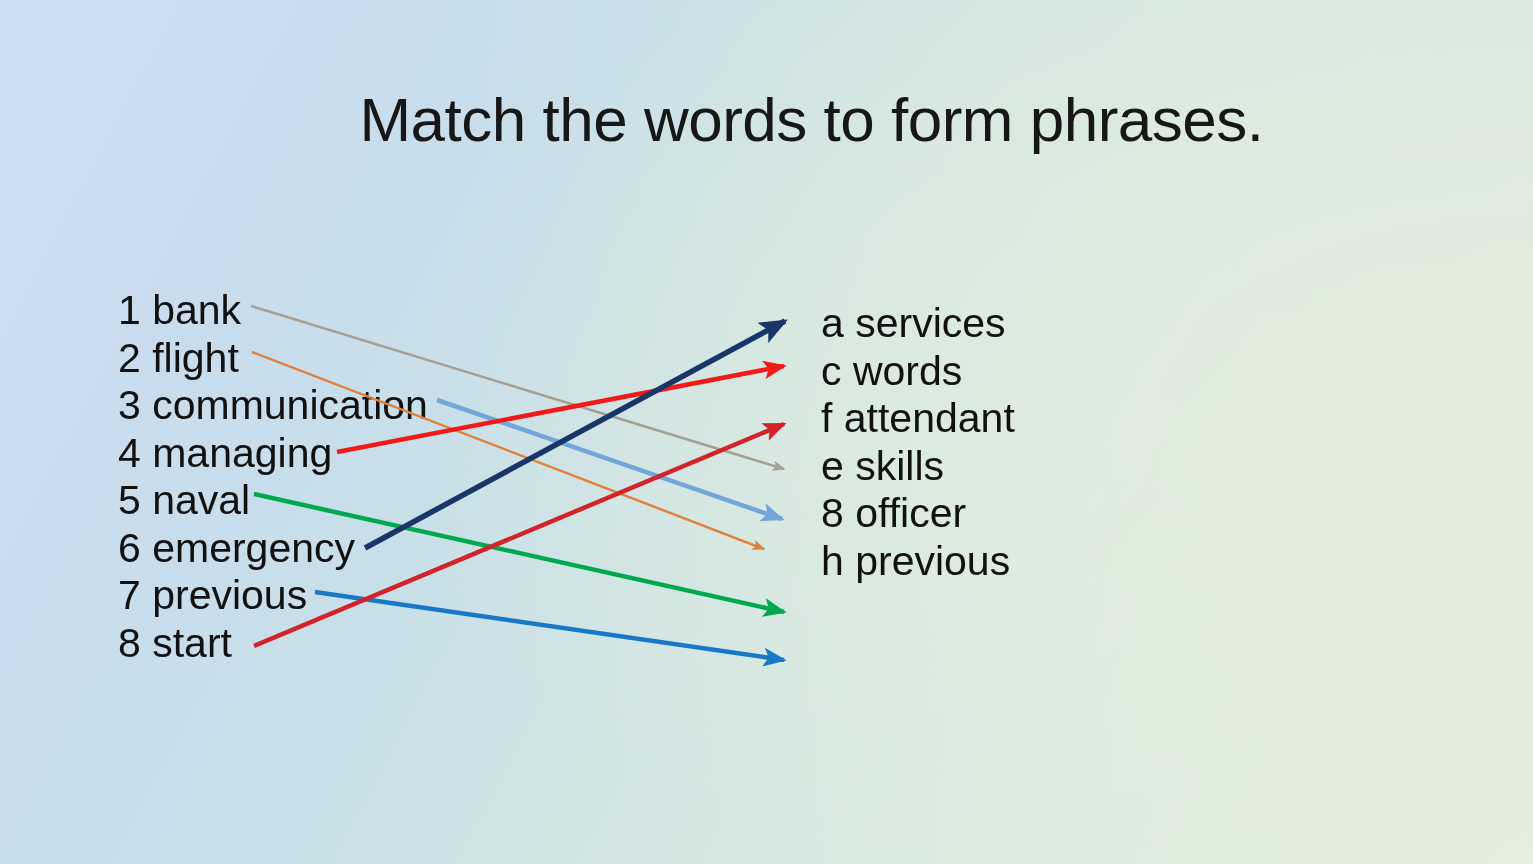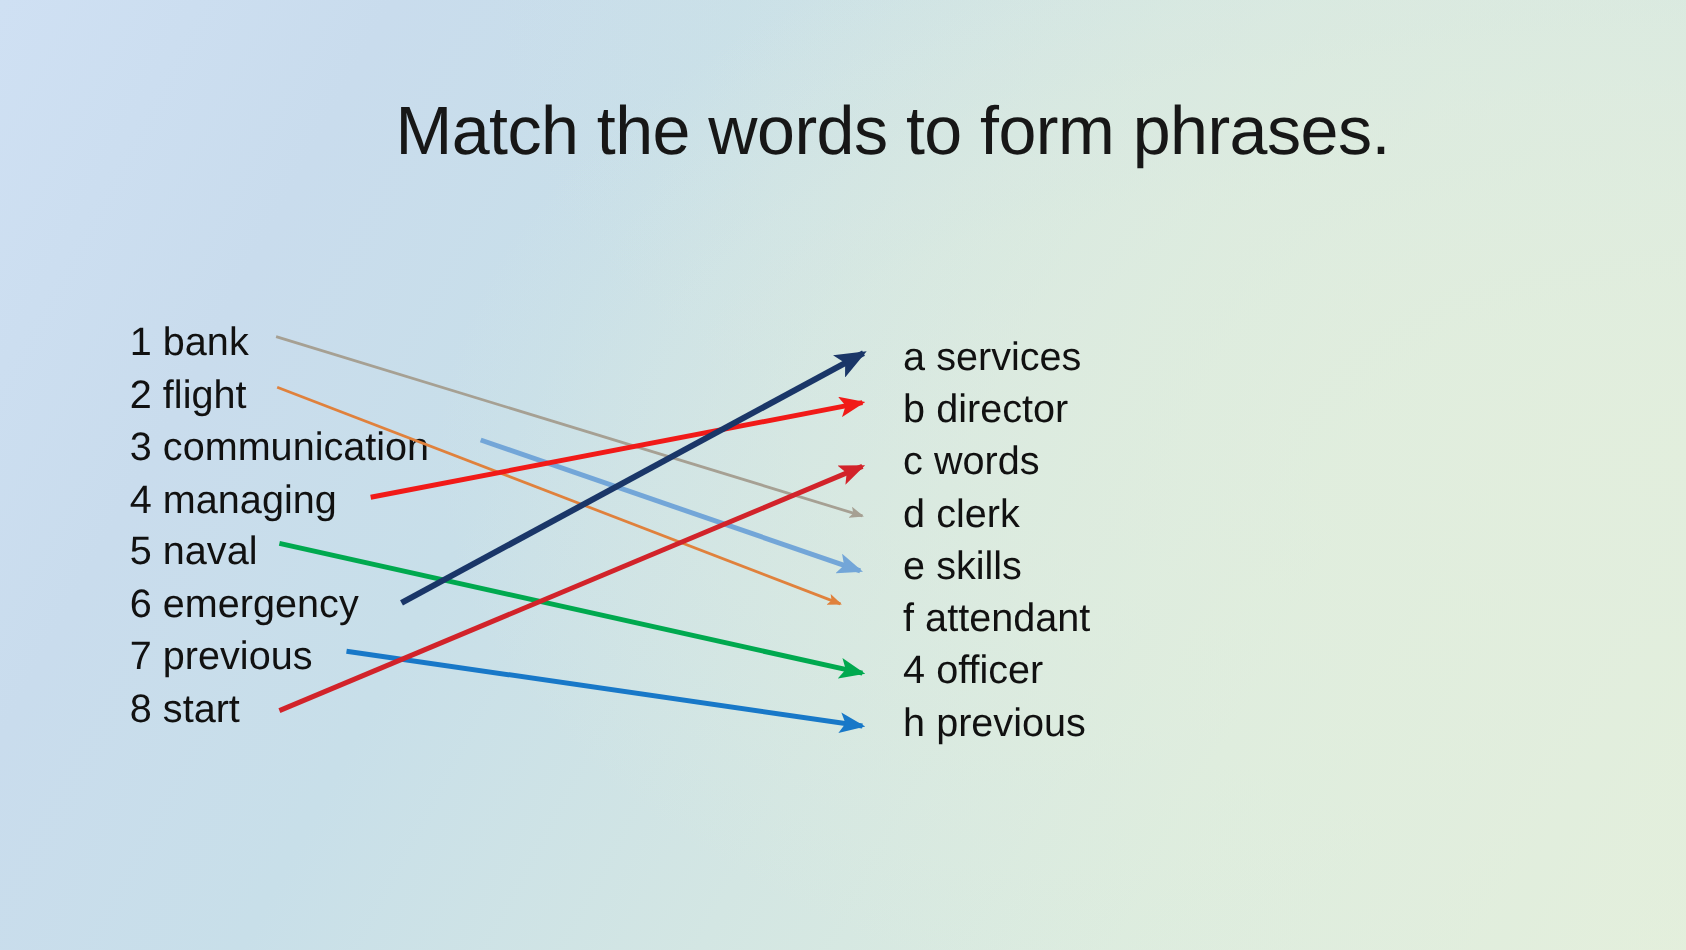--- a/index.html
+++ b/index.html
@@ -45,21 +45,21 @@
     line-height: 47.5px;
     color: #000000;
     white-space: nowrap;
   }
   #left-col  { left: 118px; top: 287px; }
   #right-col { left: 821px; top: 300px; }
 
   .item {
     display: block;
     height: 47.5px;
-    font-size: 36px;
+    font-size: 41px;
     color: #111111;
   }
 
   
   #connectors {
     position: absolute;
     left: 0;
     top: 0;
     width: 1533px;
     height: 864px;
@@ -80,26 +80,24 @@
     <span class="item">3 communication</span>
     <span class="item">4 managing</span>
     <span class="item">5 naval</span>
     <span class="item">6 emergency</span>
     <span class="item">7 previous</span>
     <span class="item">8 start</span>
   </div>
 
   <div id="right-col" class="col">
     <span class="item">a services</span>
-    <span class="item">b director</span>
     <span class="item">c words</span>
-    <span class="item">d clerk</span>
+    <span class="item">f attendant</span>
     <span class="item">e skills</span>
-    <span class="item">f attendant</span>
-    <span class="item">4 officer</span>
+    <span class="item">8 officer</span>
     <span class="item">h previous</span>
   </div>
 
   <svg id="connectors" viewBox="0 0 1533 864" width="1533" height="864" xmlns="http://www.w3.org/2000/svg">
     <defs id="arrow-defs">
         <marker id="arrowhead-0" markerWidth="5.2" markerHeight="4.2" refX="4.6" refY="2.1" orient="auto" markerUnits="strokeWidth">
           <path d="M0,0 L5.2,2.1 L0,4.2 L1.15,2.1 Z" fill="#a6a093"></path>
         </marker>
         <marker id="arrowhead-1" markerWidth="5.2" markerHeight="4.2" refX="4.6" refY="2.1" orient="auto" markerUnits="strokeWidth">
           <path d="M0,0 L5.2,2.1 L0,4.2 L1.15,2.1 Z" fill="#e0813c"></path>

